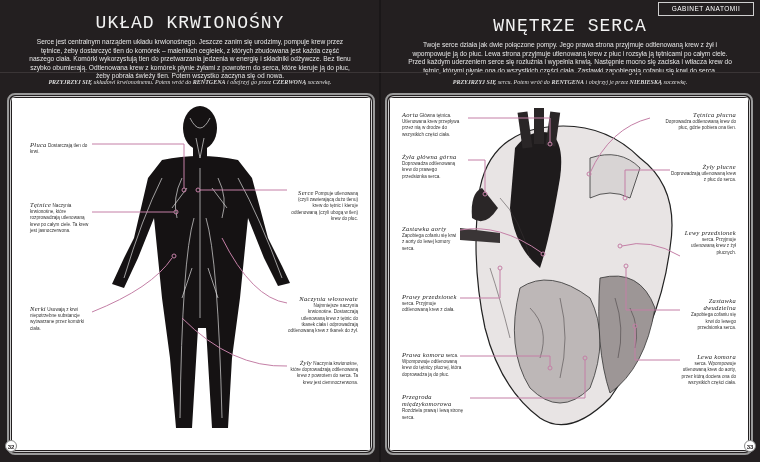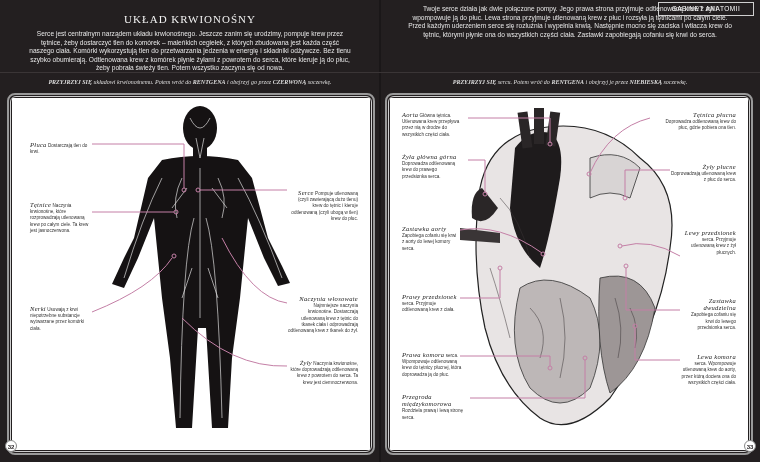--- a/index.html
+++ b/index.html
@@ -5,21 +5,21 @@
   * { box-sizing: border-box; margin: 0; padding: 0; }
   html, body { width: 760px; height: 462px; overflow: hidden; background: #231f20; }
   body { position: relative; font-family: "Liberation Sans", sans-serif; color: #fff; }
 
   .spread { position: absolute; left: 0; top: 0; width: 760px; height: 462px; background: #231f20; }
   .gutter { position: absolute; left: 379px; top: 0; width: 2px; height: 462px; background: #1a1718; }
 
   .page-head { position: absolute; top: 0; height: 100px; text-align: center; }
   .page-head.left { left: 20px; width: 340px; }
   .page-head.right { left: 400px; width: 340px; }
-  .title { font-family: Liberation Serif, serif; font-size: 11px; letter-spacing: 1px; color: #f2f2f2; margin-top: 13px; font-weight: normal; }
+  .title { font-family: Liberation Mono, monospace; font-size: 18px; letter-spacing: 1px; color: #f2f2f2; margin-top: 13px; font-weight: normal; }
   .intro { font-size: 6.6px; line-height: 8.5px; color: #e6e6e6; margin-top: 5px; padding: 0 8px; }
   .divider { position: absolute; left: 0; width: 380px; height: 1px; background: #3a3536; top: 72px; }
   .divider.r { left: 380px; }
   .instr { position: absolute; top: 79px; font-family: "Liberation Serif", serif; font-style: italic; font-size: 6px; color: #ddd; text-align: center; width: 360px; }
   .instr.left { left: 10px; }
   .instr.right { left: 390px; }
   .instr b { font-weight: bold; }
 
   .badge { position: absolute; left: 658px; top: 2px; width: 96px; height: 14px; border: 1px solid #cfcfcf; font-size: 6.5px; letter-spacing: 0.5px; color: #fff; text-align: center; line-height: 12px; }
 
@@ -49,20 +49,21 @@
     <h1 class="title">UKŁAD KRWIONOŚNY</h1>
     <p class="intro">Serce jest centralnym narządem układu krwionośnego. Jeszcze zanim się urodzimy, pompuje krew przez tętnice, żeby dostarczyć tlen do komórek – maleńkich cegiełek, z których zbudowana jest każda część naszego ciała. Komórki wykorzystują tlen do przetwarzania jedzenia w energię i składniki odżywcze. Bez tlenu szybko obumierają. Odtlenowana krew z komórek płynie żyłami z powrotem do serca, które kieruje ją do płuc, żeby pobrała świeży tlen. Potem wszystko zaczyna się od nowa.</p>
   </div>
   <div class="divider"></div>
   <div class="instr left">
     <b>PRZYJRZYJ SIĘ</b><span> układowi krwionośnemu. Potem wróć do </span><b>RENTGENA</b><span> i obejrzyj go przez </span><b>CZERWONĄ</b><span> soczewkę.</span>
   </div>
 
   <div class="badge">GABINET ANATOMII</div>
   <div class="page-head right">
+    <h1 class="title" style="margin-top:16px">WNĘTRZE SERCA</h1>
     <p class="intro">Twoje serce działa jak dwie połączone pompy. Jego prawa strona przyjmuje odtlenowaną krew z żył i wpompowuje ją do płuc. Lewa strona przyjmuje utlenowaną krew z płuc i rozsyła ją tętnicami po całym ciele. Przed każdym uderzeniem serce się rozluźnia i wypełnia krwią. Następnie mocno się zaciska i wtłacza krew do tętnic, którymi płynie ona do wszystkich części ciała. Zastawki zapobiegają cofaniu się krwi do serca.</p>
   </div>
   <div class="divider r"></div>
   <div class="instr right">
     <b>PRZYJRZYJ SIĘ</b><span> sercu. Potem wróć do </span><b>RENTGENA</b><span> i obejrzyj je przez </span><b>NIEBIESKĄ</b><span> soczewkę.</span>
   </div>
 
   <div class="frame left">
     <svg class="art" width="358" height="352" viewBox="0 0 358 352">
 

